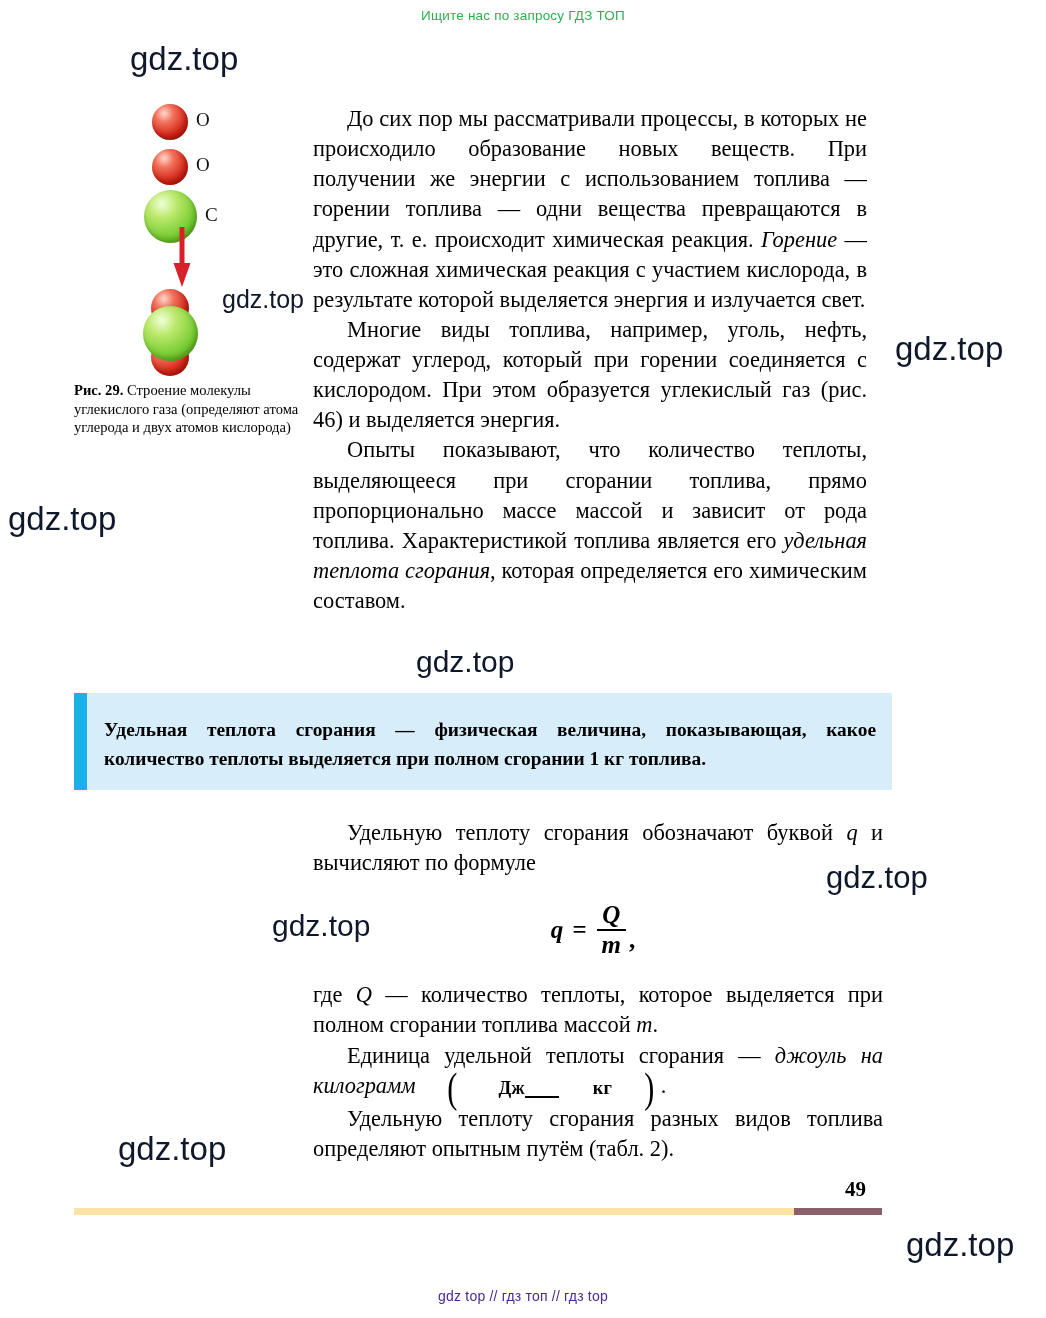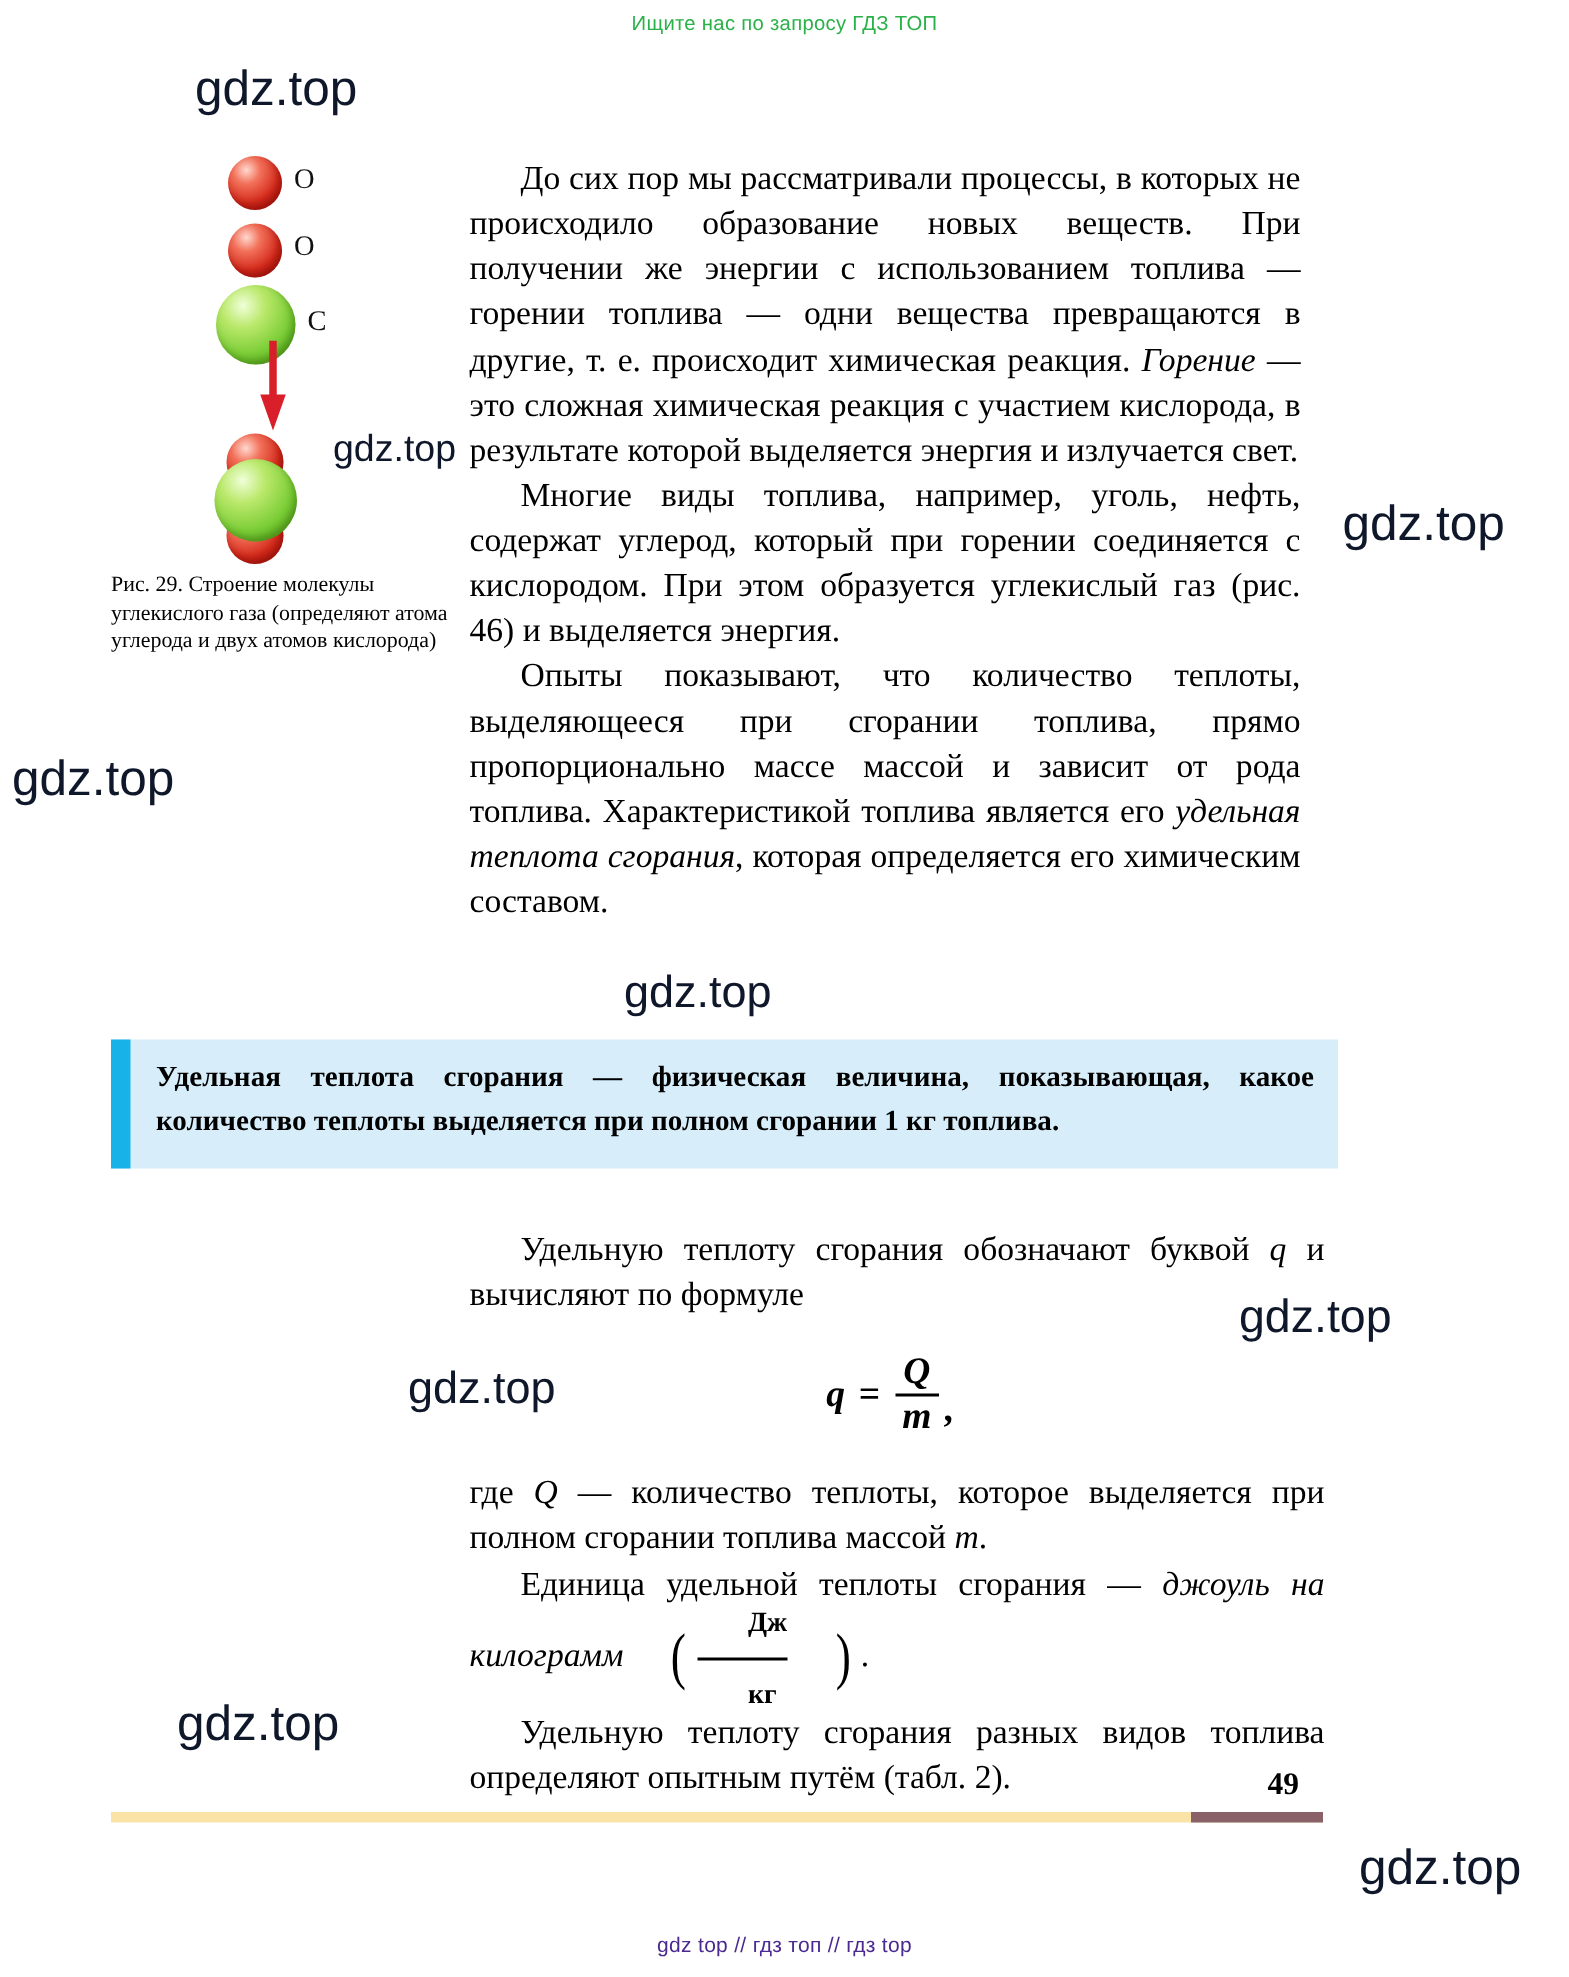--- a/index.html
+++ b/index.html
@@ -85,21 +85,21 @@
   }
 
   .fig-caption {
     width: 226px;
     margin-top: 6px;
     font-family: "Liberation Serif", serif;
     font-size: 14.6px;
     line-height: 1.27;
     color: #000;
   }
-  .fig-caption b { font-weight: normal; }
+  .fig-caption b { font-weight: bold; }
 
   
   .text-col {
     position: absolute;
     left: 313px;
     top: 104px;
     width: 570px;
     font-size: 22.4px;
     line-height: 1.345;
     color: #000;
@@ -124,21 +124,21 @@
     background: #d7eefa;
     display: flex;
     align-items: stretch;
   }
   .definition .accent-bar {
     width: 13px;
     background: #19b2e8;
     flex: 0 0 13px;
   }
   .definition .def-text {
-    padding: 12px 16px 17px 17px;
+    padding: 23px 16px 17px 17px;
     font-size: 19.4px;
     font-weight: bold;
     line-height: 1.47;
     text-align: justify;
     color: #000;
     font-family: "Liberation Serif", serif;
   }
 
   
   .lower-col {
@@ -210,27 +210,26 @@
   .paren {
     font-size: 42px;
     font-weight: 300;
     line-height: 0.80;
     font-family: "Liberation Serif", serif;
     transform: scaleX(0.72);
     display: inline-block;
   }
   .unit-frac {
     display: inline-flex;
-    flex-direction: column;
-    align-items: flex-start;
+    flex-direction: row;
+    align-items: flex-end;
     font-weight: bold;
     font-size: 18.5px;
     line-height: 1.12;
     margin: 0 1px;
-    gap: 12px;
   }
   .unit-frac .bar {
     display: block;
     width: 100%;
     min-width: 34px;
     height: 1.6px;
     background: #000;
     margin: 1px 0;
   }
 

